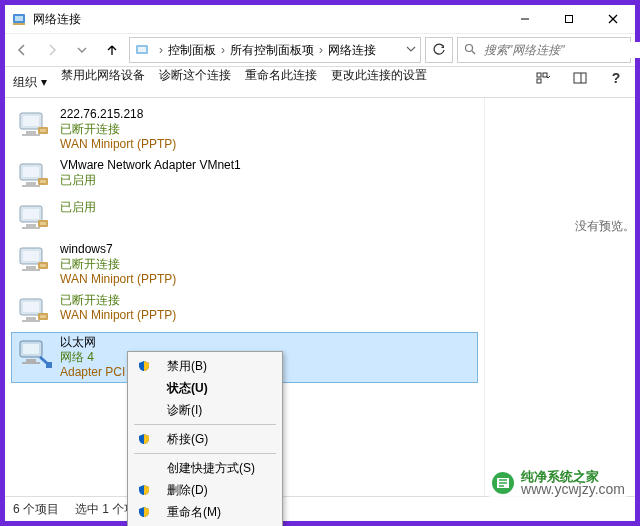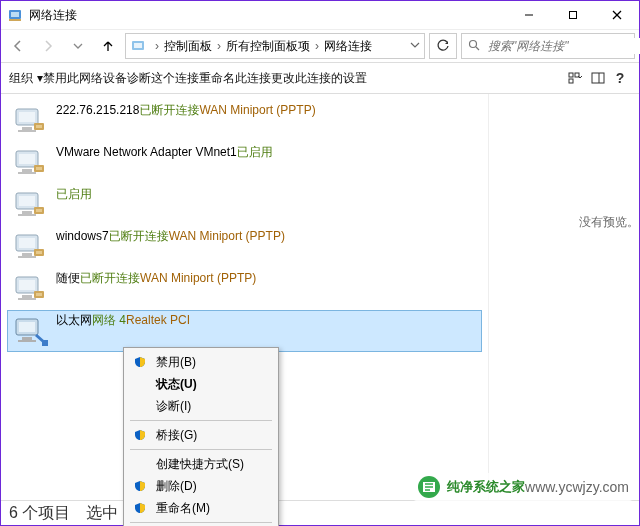--- a/index.html
+++ b/index.html
@@ -1,55 +1,55 @@
 <!DOCTYPE html>
 <html><head>
 <meta charset="utf-8">
 <style>
 html,body{margin:0;padding:0;font-family:"Microsoft YaHei","Segoe UI",sans-serif;font-size:12px;color:#000;background:#fff}
-.window{width:640px;height:526px;border:1px solid #6d28d9;box-sizing:border-box;position:relative;display:flex;flex-direction:column;background:#fff}
+.window{width:640px;height:526px;border:5px solid #6d28d9;box-sizing:border-box;position:relative;display:flex;flex-direction:column;background:#fff}
 .titlebar{display:flex;align-items:center;height:28px;padding-left:6px;border-bottom:1px solid #eee}
 .titlebar .icon{width:16px;height:16px;margin-right:6px}
 .titlebar .title{flex:1}
 .winbtns{display:flex}
 .winbtn{width:44px;height:28px;display:flex;align-items:center;justify-content:center;color:#333}
 .addrrow{display:flex;align-items:center;height:32px;border-bottom:1px solid #ddd;padding:0 4px;gap:4px}
 .navbtn{width:26px;height:26px;display:flex;align-items:center;justify-content:center;color:#888}
 .navbtn.active{color:#000}
 .breadcrumb{flex:1;height:24px;border:1px solid #ccc;display:flex;align-items:center;padding:0 4px;gap:2px;font-size:12px;min-width:0}
 .breadcrumb .sep{color:#666;margin:0 3px}
 .bc-item{white-space:nowrap}
 .bc-end{margin-left:auto;display:flex;align-items:center;gap:6px;color:#666}
 .refresh{width:26px;height:24px;border:1px solid #ccc;display:flex;align-items:center;justify-content:center}
 .search{width:160px;height:24px;border:1px solid #ccc;display:flex;align-items:center;padding:0 6px;color:#777;gap:6px}
 .search input{border:none;outline:none;flex:1;font-size:12px;font-style:italic;color:#777}
-.cmdbar{display:flex;align-items:center;height:30px;border-bottom:1px solid #ddd;padding:0 8px;font-size:12px}
+.cmdbar{display:flex;height:30px;border-bottom:1px solid #ddd;padding:0 8px;gap:14px;font-size:12px}
 .cmdbar .cmd{white-space:nowrap;color:#111}
 .cmdbar .org{display:flex;align-items:center;gap:4px}
 .cmdbar .spacer{flex:1}
 .cmdbar .iconbtn{width:22px;height:22px;display:flex;align-items:center;justify-content:center;color:#333}
 .help-icon{color:#0063B1;font-weight:bold;font-size:14px}
 .body{flex:1;display:flex;overflow:hidden}
 .list{flex:1;overflow:auto;padding:6px 6px 0 6px}
 .item{display:flex;align-items:flex-start;padding:2px 4px;gap:8px;border:1px solid transparent}
 .item .thumb{width:36px;height:36px;display:flex;align-items:center;justify-content:center}
-.item .lines{display:flex;flex-direction:row;line-height:15px}
+.item .lines{display:flex;flex-direction:column;line-height:15px}
 .item .l1{color:#000}
 .item .l2{color:#4d7c0f}
 .item .l3{color:#a16207}
 .item.selected{background:#cde8ff;border:1px solid #7bb5e0}
 .preview{width:150px;border-left:1px solid #eee;display:flex;align-items:flex-start;justify-content:flex-end;padding-top:120px;color:#666;font-size:12px}
-.statusbar{height:24px;border-top:1px solid #ddd;display:flex;align-items:center;padding:0 8px;gap:16px;font-size:16px;color:#333}
+.statusbar{height:24px;border-top:1px solid #ddd;display:flex;align-items:center;padding:0 8px;gap:16px;font-size:12px;color:#333}
 .watermark{position:absolute;right:6px;bottom:24px;display:flex;align-items:center;gap:6px;background:rgba(255,255,255,.8);padding:2px 4px;border-radius:4px}
 .wm-logo{width:24px;height:24px}
-.wm-stack{display:flex;flex-direction:row;line-height:12px}
+.wm-stack{display:flex;flex-direction:column;line-height:12px}
 .wm-cn{font-size:13px;font-weight:bold;color:#2b8a2b}
 .wm-url{font-size:14px;color:#666}
 .ctxmenu{position:absolute;left:122px;top:346px;width:150px;background:#f6f6f6;border:1px solid #a0a0a0;box-shadow:2px 2px 5px rgba(0,0,0,.25);padding:3px 2px;font-size:12px;z-index:5}
-.ctxmenu .mi{display:flex;align-items:center;height:22px;padding:0 8px 0 6px;gap:8px}
+.ctxmenu .mi{display:flex;align-items:center;height:22px;padding:0 8px 0 6px;gap:15px}
 .ctxmenu .mi .mic{width:16px;height:16px;display:flex;align-items:center;justify-content:center}
 .ctxmenu .sepline{height:1px;background:#c8c8c8;margin:3px 4px}
 .ctxmenu .bold{font-weight:bold}
 .shield{width:12px;height:12px}
 .mic svg,.winbtn svg,.navbtn svg,.iconbtn svg,.titlebar .icon svg,.thumb svg{display:block}
 .bc-icon{width:16px;height:16px;margin-right:4px}
 </style>
 </head>
 <body>
 <div class="window">
@@ -237,40 +237,39 @@
             <svg width="36" height="36" viewBox="0 0 36 36">
               <rect x="4" y="6" width="22" height="16" rx="2" fill="#d8e4ee" stroke="#93a7b7"></rect>
               <rect x="7" y="9" width="16" height="10" fill="#eef4f9"></rect>
               <rect x="10" y="24" width="10" height="3" fill="#c0c0c0"></rect>
               <rect x="6" y="27" width="18" height="2" fill="#c0c0c0"></rect>
               <rect x="22" y="20" width="10" height="7" fill="#cfa75a" rx="1"></rect>
               <rect x="24" y="22" width="6" height="3" fill="#e6c98d"></rect>
             </svg>
           </div>
           <div class="lines">
-            <div class="l1">随便</div>
             <div class="l2">已断开连接</div>
             <div class="l3">WAN Miniport (PPTP)</div>
           </div>
         </div>
         <div class="item selected">
           <div class="thumb">
             <svg width="36" height="36" viewBox="0 0 36 36">
               <rect x="4" y="6" width="22" height="16" rx="2" fill="#c9dceb" stroke="#6a8aa5"></rect>
               <rect x="7" y="9" width="16" height="10" fill="#e8f2f9"></rect>
               <rect x="10" y="24" width="10" height="3" fill="#b0b0b0"></rect>
               <rect x="6" y="27" width="18" height="2" fill="#b0b0b0"></rect>
               <path d="M24 22 L33 30" stroke="#3d7cc9" stroke-width="3"></path>
               <rect x="30" y="27" width="6" height="6" fill="#3d7cc9"></rect>
             </svg>
           </div>
           <div class="lines">
             <div class="l1">以太网</div>
             <div class="l2">网络 4</div>
-            <div class="l3">Realtek PCI</div>
+            <div class="l3">Adapter PCI</div>
           </div>
         </div>
       </div>
   <div class="preview">
     <span>没有预览。</span>
   </div>
 </div>
 
 <div class="statusbar">
   <span>6 个项目</span>

